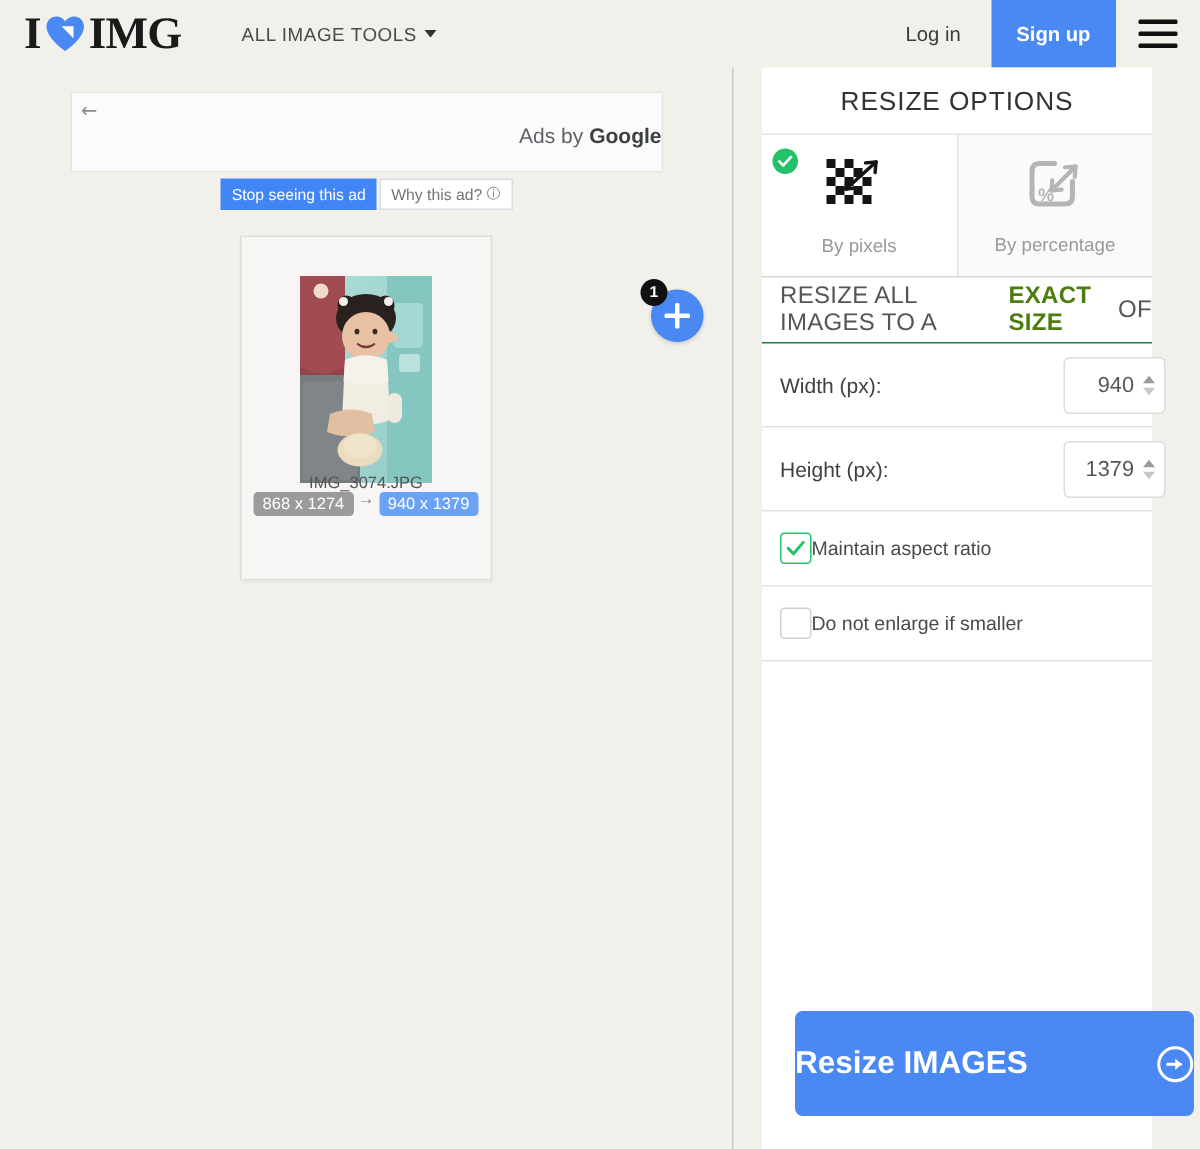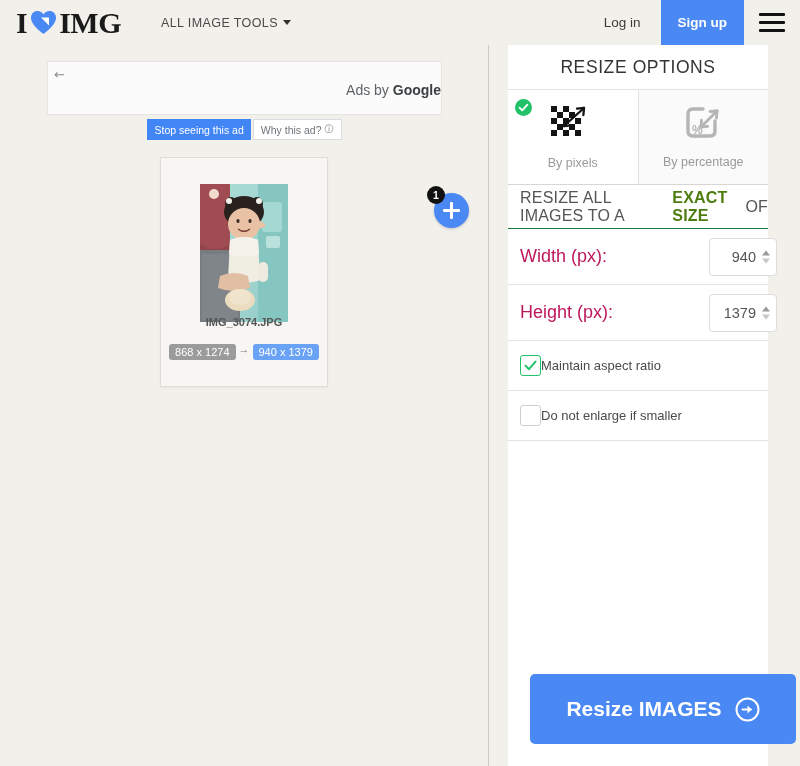--- a/index.html
+++ b/index.html
@@ -124,24 +124,23 @@
     position: absolute; left: 50%; top: 26px;
     transform: translateX(-50%);
     width: 88px; height: 138px;
     overflow: hidden;
   }
   .thumb-photo { width: 88px; height: 138px; display: block; }
   .filename {
     position: absolute; left: 0; right: 0; top: 158px;
     text-align: center; font-size: 11px; color: #555;
     font-family: "Liberation Sans", sans-serif;
-    font-weight: bold;
   }
   .badges {
-    position: absolute; left: 0; right: 0; top: 186px;
+    position: absolute; left: 0; right: 0; top: 170px;
     display: flex; align-items: flex-start; justify-content: center; gap: 3px;
   }
   .badge-old {
     background: #9b9b9b; color: #fff; font-size: 11px;
     padding: 2px 6px; border-radius: 3px;
     font-family: "Liberation Sans", sans-serif;
   }
   .badge-arrow { color: #7a7a7a; font-size: 11px; line-height: 1; }
   .badge-new {
     background: #6aa3f5; color: #fff; font-size: 11px;
@@ -216,21 +215,21 @@
   }
   .section-label b { color: #4d7c0f; font-weight: bold; }
 
   
   .field-row {
     height: 56px; display: flex; align-items: center;
     padding: 0 0 0 12px;
     border-bottom: 1px solid #e2e2e2;
   }
   .field-label {
-    font-size: 18px; color: #be185d;
+    font-size: 14px; color: #404040;
     font-family: "Liberation Sans", sans-serif;
   }
   .spin {
     margin-left: auto; margin-right: -9px;
     width: 68px; height: 38px;
     border: 1px solid #dcdcdc; border-radius: 4px;
     background: #fff;
     display: flex; align-items: center;
     position: relative;
   }
@@ -281,21 +280,21 @@
 
   
   .submit-wrap {
     position: absolute; left: 0; bottom: 0;
     width: 310px; padding: 0 22px 22px 22px;
   }
   .submit {
     width: 100%; height: 70px;
     background: #4a89f3; border: none; border-radius: 5px;
     color: #fff; font-size: 21px; font-weight: bold;
-    display: flex; align-items: center; justify-content: center; gap: 13px;
+    display: flex; align-items: center; justify-content: space-between; gap: 13px;
     cursor: pointer;
     font-family: "Liberation Sans", sans-serif;
   }
   .submit svg { display: block; }
 </style>
 </head>
 <body>
 
 <div class="page">
 

